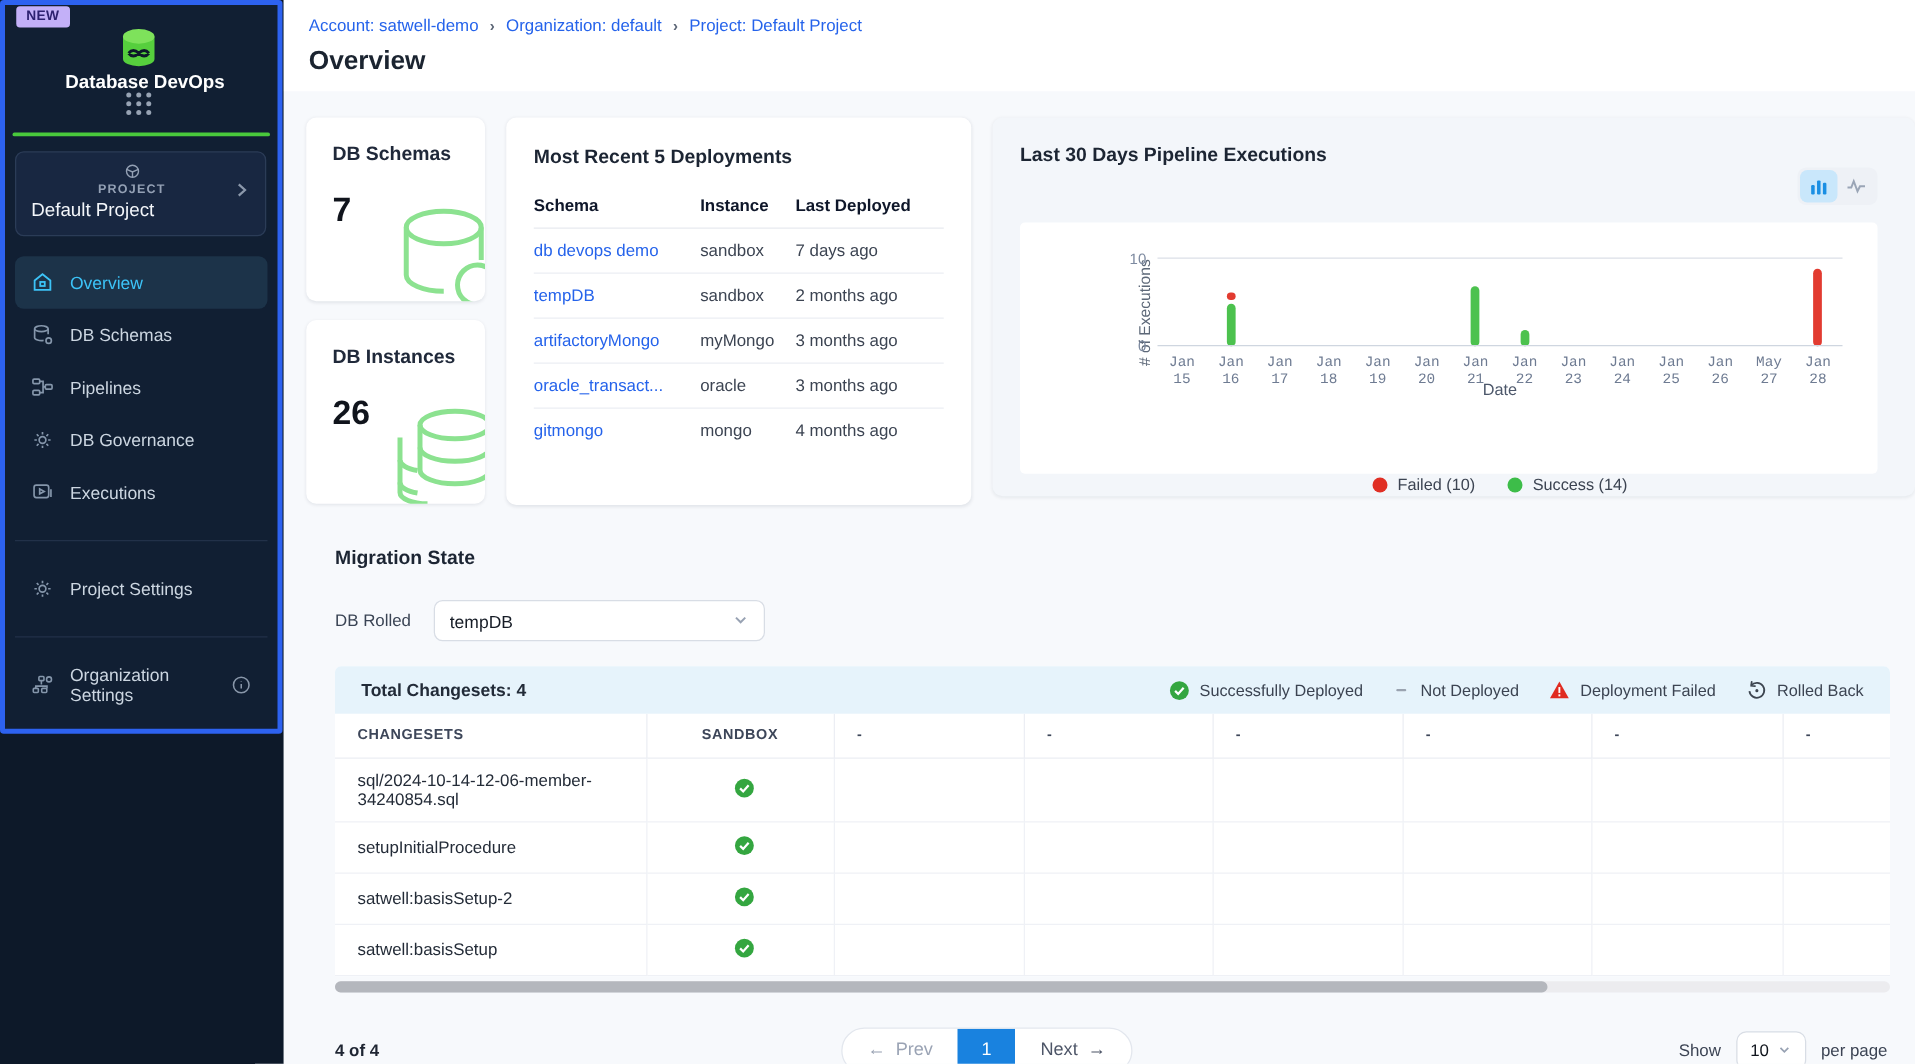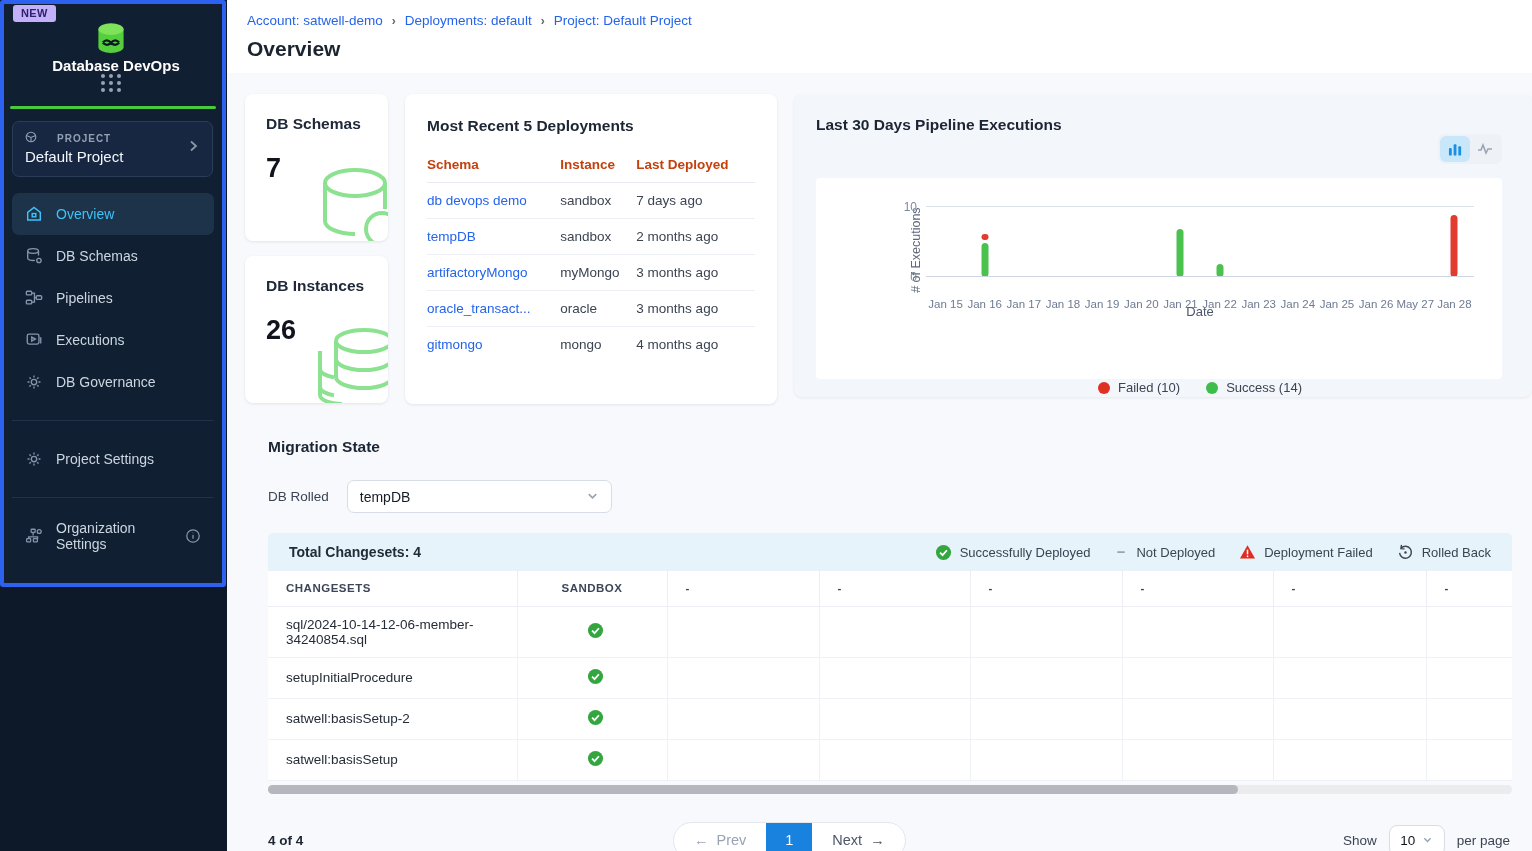--- a/index.html
+++ b/index.html
@@ -11,21 +11,21 @@
   .new-badge { position:absolute; top:1px; left:9px; background:#c3b0f8; color:#2d2170; font-size:11px; font-weight:bold; padding:2px 8px 3px; border-radius:3px; letter-spacing:.3px; z-index:3; }
   .logo-row { display:flex; align-items:center; padding:17px 12px 0 8px;flex-direction:column; }
   .logo-icon { width:38px; height:36px; flex:0 0 auto; }
   .logo-title { color:#ffffff; font-size:15px; font-weight:bold; margin-left:10px; flex:1; }
   .grid-icon { display:grid; grid-template-columns:repeat(3,5px); grid-gap:3px; cursor:pointer; }
   .grid-icon i { width:4px; height:4px; border-radius:50%; background:#97a3b4; }
   .green-rule { height:3px; background:#49c93c; margin:14px 6px 0 6px; border-radius:2px; }
 
   .project-card { margin:12px 9px 0 8px; background:#182741; border:1px solid #2b3c57; border-radius:7px; padding:9px 12px 11px; display:flex; align-items:center; cursor:pointer; }
   .project-info { flex:1; }
-  .project-label { display:flex; align-items:center; gap:20px; color:#93a0b4; font-size:10px; font-weight:bold; letter-spacing:1px; }
+  .project-label { display:flex; align-items:center; gap:0; color:#93a0b4; font-size:10px; font-weight:bold; letter-spacing:1px;flex-direction:column; }
   .project-name { color:#f3f6fa; font-size:15px; margin-top:3px; }
   .chev-right { color:#8b98ab; }
 
   .nav { margin-top:16px; padding:0 8px; }
   .nav-item { display:flex; align-items:center; gap:13px; height:42px; padding:0 13px; border-radius:7px; color:#ccd6e1; font-size:14px; cursor:pointer; }
   .nav-item .ni { color:#8596ab; display:flex; }
   .nav-item.active { background:#1c3349; color:#3cc3f7; }
   .nav-item.active .ni { color:#3cc3f7; }
   .nav-divider { height:1px; background:#223149; margin:17px 8px; }
   .info-dot { margin-left:auto; color:#8896a9; display:flex; }
@@ -42,38 +42,38 @@
   .card { background:#fff; border-radius:8px; box-shadow:0 1px 3px rgba(16,24,40,.09); }
   .stat-col { display:flex; flex-direction:column; gap:15px; width:143px; flex:0 0 auto; }
   .stat-card { position:relative; height:147px; overflow:hidden; padding:21px 0 0 21px; }
   .stat-title { font-size:15.5px; font-weight:bold; color:#20293a; }
   .stat-value { font-size:27px; font-weight:bold; color:#10141c; margin-top:20px; }
   .stat-icon { position:absolute; right:-14px; bottom:-16px; }
 
   .deploy-card { width:372px; flex:0 0 auto; height:310px; padding:23px 22px; }
   .card-h { font-size:15.5px; font-weight:bold; color:#1c2533; }
   .deploy-table { width:100%; border-collapse:collapse; margin-top:10px; }
-  .deploy-table th { text-align:left; font-size:13.5px; color:#c2410c; font-weight:bold; padding:12px 0 10px; border-bottom:1px solid #e7eaef; }
+  .deploy-table th { text-align:left; font-size:13.5px; color:#0f172a; font-weight:bold; padding:12px 0 10px; border-bottom:1px solid #e7eaef; }
   .deploy-table td { font-size:13.5px; color:#3c4452; padding:10px 0; border-bottom:1px solid #eceef3; }
   .deploy-table tr:last-child td { border-bottom:none; }
   .deploy-table a { color:#2563eb; text-decoration:none; cursor:pointer; }
 
   .chart-card { flex:1; height:303px; background:#f3f6fa; border-radius:8px; box-shadow:0 1px 3px rgba(16,24,40,.07); padding:22px 20px 18px 22px; position:relative; }
   .chart-toggle { position:absolute; top:40px; right:30px; display:flex; background:#eef1f6; border-radius:7px; padding:2px; }
   .tg-btn { width:30px; height:26px; display:flex; align-items:center; justify-content:center; border-radius:6px; cursor:pointer; }
   .tg-btn.active { background:#c9e7fb; }
   .chart-box { position:absolute; left:22px; right:30px; top:84px; bottom:18px; background:#fff; border-radius:4px; }
   .plot { position:absolute; left:110px; right:28px; top:28px; height:71px; border-top:1px solid #dbe0e8; }
   .baseline { position:absolute; left:0; right:0; bottom:0; height:1px; background:#cfd6e0; }
   .ylab { position:absolute; font-size:12px; color:#7d8aa0; right:100%; padding-right:9px; }
   .ytitle { position:absolute; left:54px; top:64px; font-size:12.5px; color:#5d6878; transform:rotate(-90deg); transform-origin:center; width:92px; text-align:center; line-height:1.3; }
   .bars { position:absolute; left:0; right:0; top:-12px; bottom:0; display:flex; }
   .slot { flex:1; position:relative; }
   .bar-seg { position:absolute; left:50%; transform:translateX(-50%); width:7px; border-radius:3.5px; }
-  .xlabels { position:absolute; left:110px; right:28px; top:120px; display:flex; }
+  .xlabels { position:absolute; left:110px; right:28px; top:106px; display:flex;font-family:Liberation Mono, monospace; }
   .xlabels span { flex:1; text-align:center; font-size:11.5px; color:#6e7b92; }
   .xaxis-title { position:absolute; left:110px; right:28px; top:126px; text-align:center; font-size:13px; color:#4c576a; }
   .chart-legend { position:absolute; left:110px; right:28px; top:157px; display:flex; justify-content:center; gap:26px; font-size:13px; color:#3c4452;margin-top:45px; }
   .leg-item { display:flex; align-items:center; gap:8px; }
   .leg-dot { width:12px; height:12px; border-radius:50%; }
 
   
   .mig-title { font-size:15.5px; font-weight:bold; color:#1c2533; margin:34px 0 0 41px; }
   .schema-row { display:flex; align-items:center; gap:18px; margin:24px 0 0 41px; }
   .schema-label { font-size:13.5px; color:#3a4454; }
@@ -183,35 +183,35 @@
             <rect x="12.5" y="7.5" width="6" height="4" rx="1"></rect>
             <rect x="1.5" y="12.5" width="6" height="4" rx="1"></rect>
             <path d="M7.5 4.5 h3 v10 h-3 M10.5 9.5 h2"></path>
           </svg>
         </span>
         <span>Pipelines</span>
       </div>
       <div class="nav-item">
         <span class="ni">
           <svg width="18" height="18" viewBox="0 0 20 20" fill="none" stroke="currentColor" stroke-width="1.5">
+            <circle cx="10" cy="10" r="3"></circle>
+            <path d="M10 2.8 v2.2 M10 15 v2.2 M2.8 10 h2.2 M15 10 h2.2 M4.9 4.9 l1.6 1.6 M13.5 13.5 l1.6 1.6 M15.1 4.9 l-1.6 1.6 M6.5 13.5 l-1.6 1.6"></path>
+          </svg>
+        </span>
+        <span>DB Governance</span>
+      </div>
+      <div class="nav-item">
+        <span class="ni">
+          <svg width="18" height="18" viewBox="0 0 20 20" fill="none" stroke="currentColor" stroke-width="1.5">
             <rect x="2.5" y="3.5" width="13" height="11" rx="2"></rect>
             <path d="M7.5 6.8 L11.5 9 L7.5 11.2 Z"></path>
             <path d="M17.5 7 v7"></path>
           </svg>
         </span>
         <span>Executions</span>
-      </div>
-      <div class="nav-item">
-        <span class="ni">
-          <svg width="18" height="18" viewBox="0 0 20 20" fill="none" stroke="currentColor" stroke-width="1.5">
-            <circle cx="10" cy="10" r="3"></circle>
-            <path d="M10 2.8 v2.2 M10 15 v2.2 M2.8 10 h2.2 M15 10 h2.2 M4.9 4.9 l1.6 1.6 M13.5 13.5 l1.6 1.6 M15.1 4.9 l-1.6 1.6 M6.5 13.5 l-1.6 1.6"></path>
-          </svg>
-        </span>
-        <span>DB Governance</span>
       </div>
     </div>
   <div class="nav-divider"></div>
   <div class="nav" id="nav-secondary" style="margin-top:0">
       <div class="nav-item">
         <span class="ni">
           <svg width="18" height="18" viewBox="0 0 20 20" fill="none" stroke="currentColor" stroke-width="1.5">
             <circle cx="10" cy="10" r="3"></circle>
             <path d="M10 2.8 v2.2 M10 15 v2.2 M2.8 10 h2.2 M15 10 h2.2 M4.9 4.9 l1.6 1.6 M13.5 13.5 l1.6 1.6 M15.1 4.9 l-1.6 1.6 M6.5 13.5 l-1.6 1.6"></path>
           </svg>
@@ -240,21 +240,21 @@
         </span>
       </div>
     </div>
 </div>
 
 <div class="main">
   <div class="topbar">
     <div class="breadcrumb" id="breadcrumb">
         <a>Account: satwell-demo</a>
         <span class="crumb-sep">›</span>
-        <a>Deployments: default</a>
+        <a>Organization: default</a>
         <span class="crumb-sep">›</span>
         <a>Project: Default Project</a>
       </div>
     <div class="page-title">Overview</div>
   </div>
 
   <div class="row1">
     <div class="stat-col">
       <div class="card stat-card">
         <div class="stat-title">DB Schemas</div>

